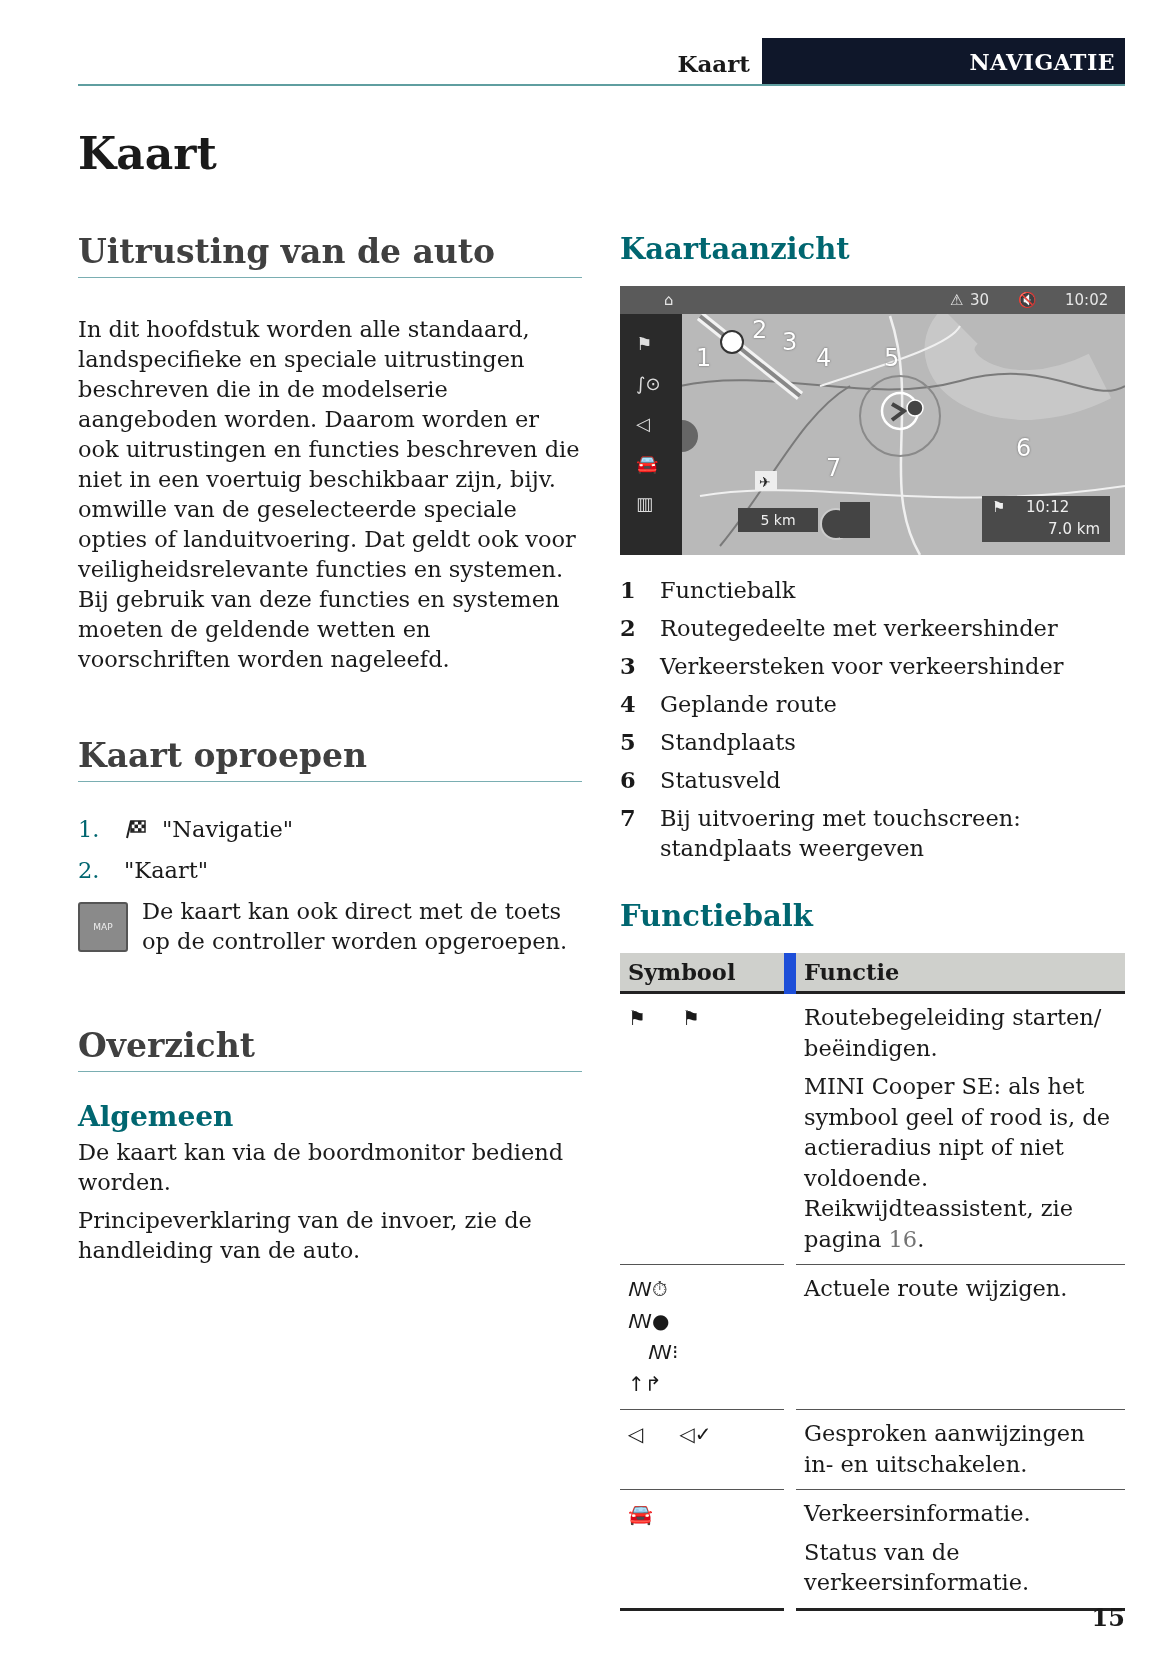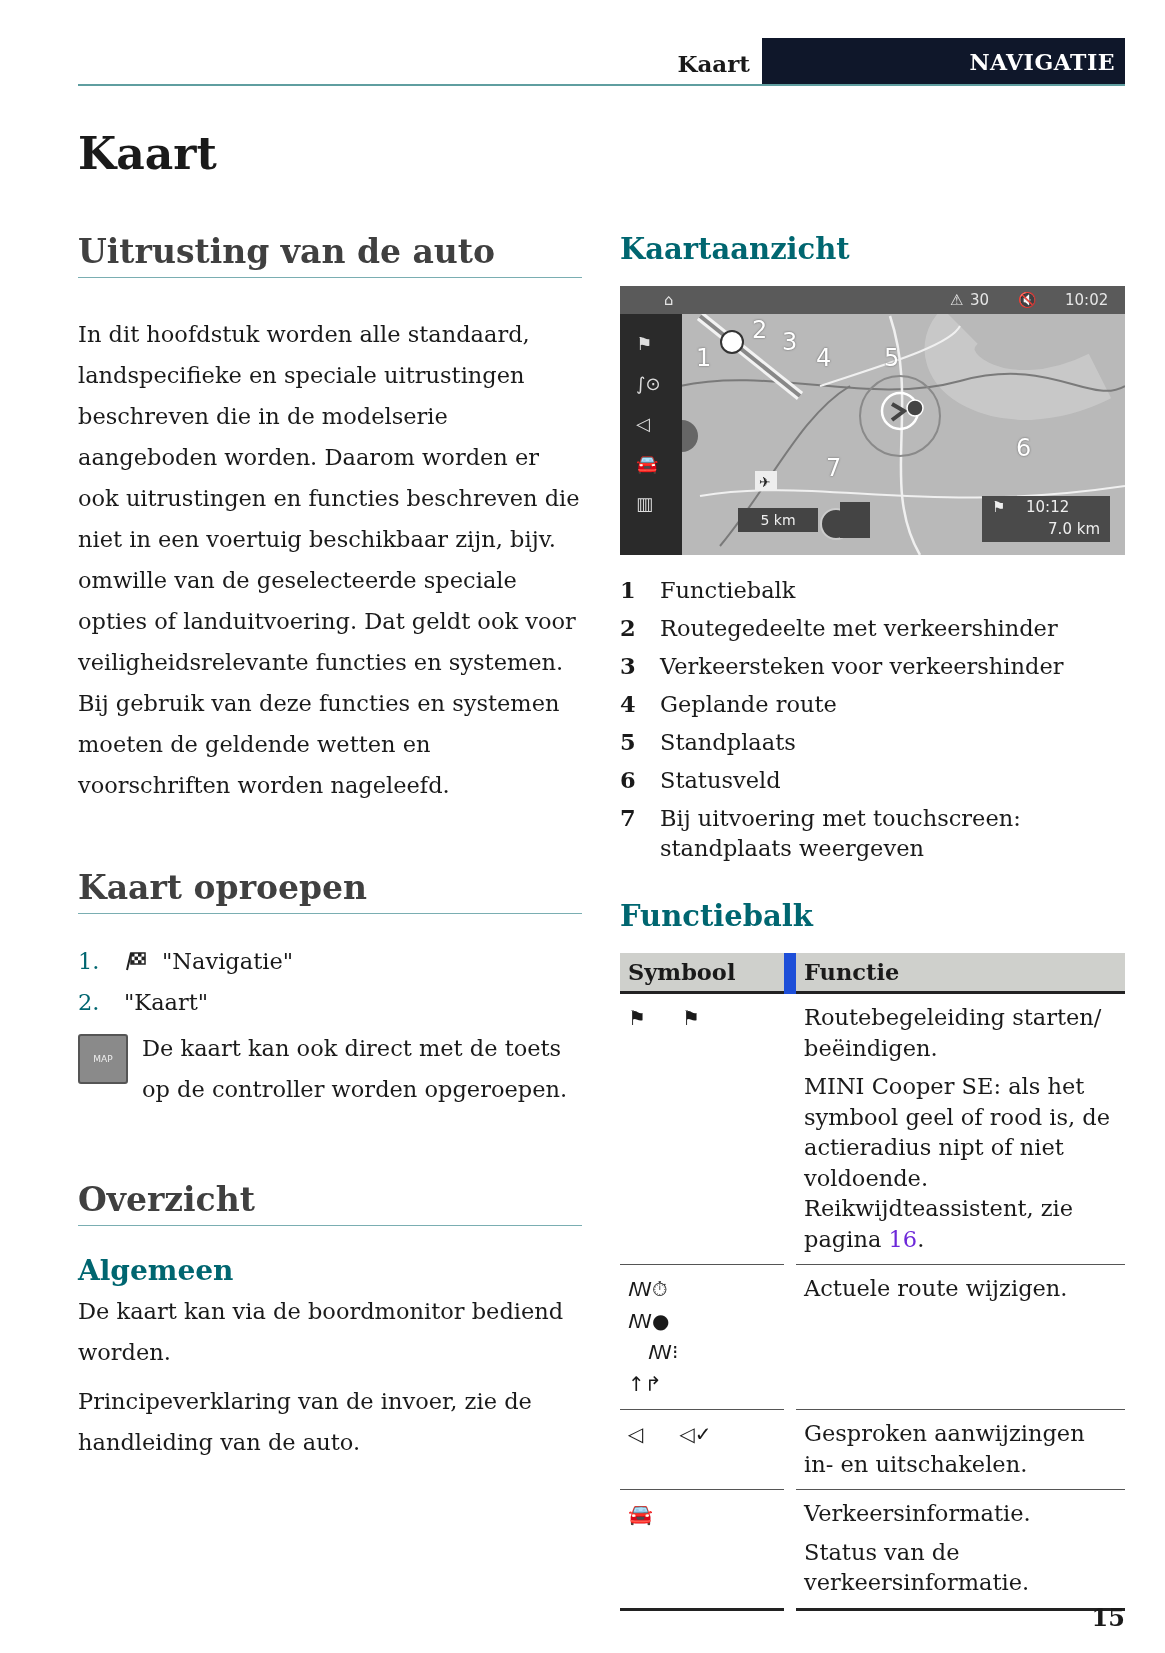--- a/index.html
+++ b/index.html
@@ -6,21 +6,21 @@
   body{width:1165px;height:1653px;position:relative;font-family:"DejaVu Serif","Liberation Serif",serif;color:#1a1a1a;overflow:hidden;}
   .hdr-line{position:absolute;left:78px;top:84px;width:1047px;height:2px;background:#5f9ea0;}
   .hdr-section{position:absolute;left:600px;top:44px;width:150px;height:40px;text-align:right;font-weight:bold;font-size:23px;line-height:40px;}
   .hdr-chapter{position:absolute;left:762px;top:38px;width:363px;height:48px;background:#0f172a;color:#fff;font-weight:bold;font-size:22px;line-height:48px;text-align:right;padding-right:10px;box-sizing:border-box;letter-spacing:.5px;}
   .page-title{position:absolute;left:78px;top:128px;font-size:44px;font-weight:bold;margin:0;}
   .col-left{position:absolute;left:78px;top:232px;width:504px;}
   .col-right{position:absolute;left:620px;top:232px;width:505px;}
   h2.sec{color:#404040;font-size:33px;font-weight:bold;margin:0;padding-bottom:6px;border-bottom:1.5px solid #7aaeb2;}
   h3.sub{color:#006670;font-size:29px;font-weight:bold;margin:0;}
   h4.subsm{color:#006670;font-size:28px;font-weight:bold;margin:0;}
-  p{margin:0;font-size:22.5px;line-height:41px;}
+  p{margin:0;font-size:22.5px;line-height:30px;}
   .steps{margin:0;padding:0;list-style:none;}
   .steps li{font-size:22.5px;line-height:30px;margin-bottom:11px;display:flex;align-items:center;}
   .steps .num{color:#006670;width:46px;}
   .flag-ic{display:inline-block;width:24px;height:22px;margin-right:14px;}
   .note{display:flex;margin-top:8px;}
   .map-key{width:46px;height:46px;background:#8a8a8a;border:2px solid #555;border-radius:3px;color:#eee;font-family:"DejaVu Sans",sans-serif;font-size:9px;display:flex;align-items:center;justify-content:center;margin-right:14px;flex:none;margin-top:6px;}
   .map-img{position:relative;width:505px;height:269px;background:#b9b9b9;overflow:hidden;margin-top:20px;}
   .map-top{position:absolute;left:0;top:0;right:0;height:28px;background:#5a5a5a;color:#e6e6e6;font-family:"DejaVu Sans",sans-serif;font-size:15px;line-height:28px;}
   .map-left{position:absolute;left:0;top:28px;width:62px;bottom:0;background:#2a2a2a;}
   .callout{position:absolute;color:#fff;font-family:"DejaVu Sans",sans-serif;font-size:24px;text-shadow:0 0 2px #555;}
@@ -29,21 +29,21 @@
   .legend .row{display:flex;font-size:22.5px;line-height:30px;margin-bottom:8px;}
   .legend .n{width:40px;font-weight:bold;flex:none;}
   table.ft{width:100%;border-collapse:collapse;margin-top:20px;}
   table.ft th{background:#cfd0cc;text-align:left;font-size:22.5px;padding:6px 8px;border-bottom:3px solid #222;}
   table.ft td{vertical-align:top;padding:8px 8px 10px;font-size:22.5px;line-height:30.5px;}
   table.ft td.sym{width:148px;border-bottom:1px solid #555;}
   table.ft td.fn{border-bottom:1px solid #555;border-left:12px solid #fff;}
   table.ft tr.last td{border-bottom:3px solid #222;}
   .sym-ic{display:inline-block;font-family:"DejaVu Sans",sans-serif;font-size:20px;margin-right:36px;}
   .pagenum{position:absolute;right:40px;top:1603px;font-weight:bold;font-size:24px;}
-  .link{color:#6d28d9;}
+  .link{color:#737373;}
 </style>
 </head>
 <body>
 
 <div class="hdr-section">Kaart</div>
 <div class="hdr-chapter">NAVIGATIE</div>
 <div class="hdr-line"></div>
 
 <h1 class="page-title">Kaart</h1>
 

